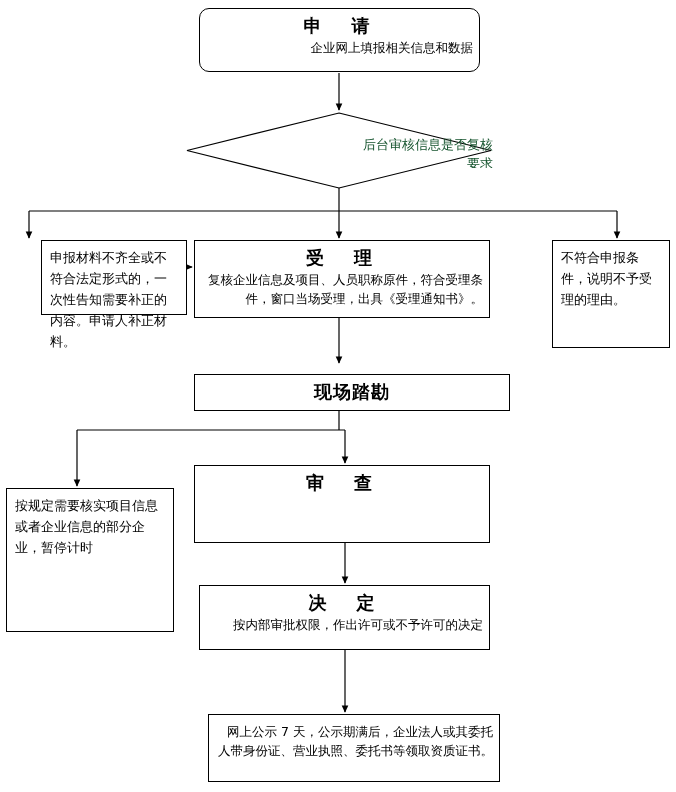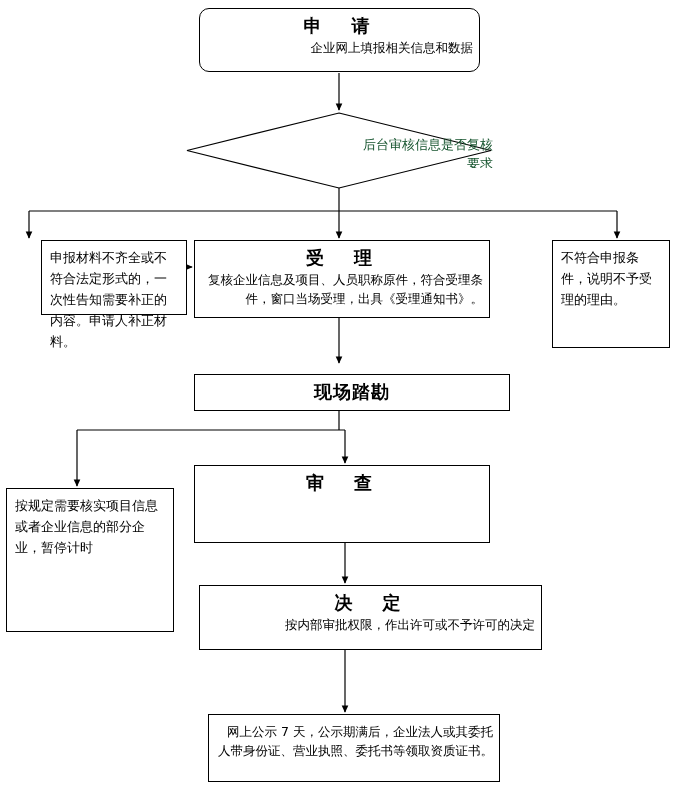--- a/index.html
+++ b/index.html
@@ -160,21 +160,21 @@
   </div>
 
   <div class="node" style="left:194px; top:465px; width:296px; height:78px;">
     <div class="title">审　查</div>
   </div>
 
   <div class="node" style="left:6px; top:488px; width:168px; height:144px;">
     <div class="body left">按规定需要核实项目信息或者企业信息的部分企业，暂停计时</div>
   </div>
 
-  <div class="node" style="left:199px; top:585px; width:343px; height:65px;">
+  <div class="node" style="left:199px; top:585px; width:291px; height:65px;">
     <div class="title">决　定</div>
     <div class="body">按内部审批权限，作出许可或不予许可的决定</div>
   </div>
 
   <div class="node" style="left:208px; top:714px; width:292px; height:68px;">
     <div class="body" style="padding-top:8px;">网上公示 7 天，公示期满后，企业法人或其委托人带身份证、营业执照、委托书等领取资质证书。</div>
   </div>
 
 </div>
 

